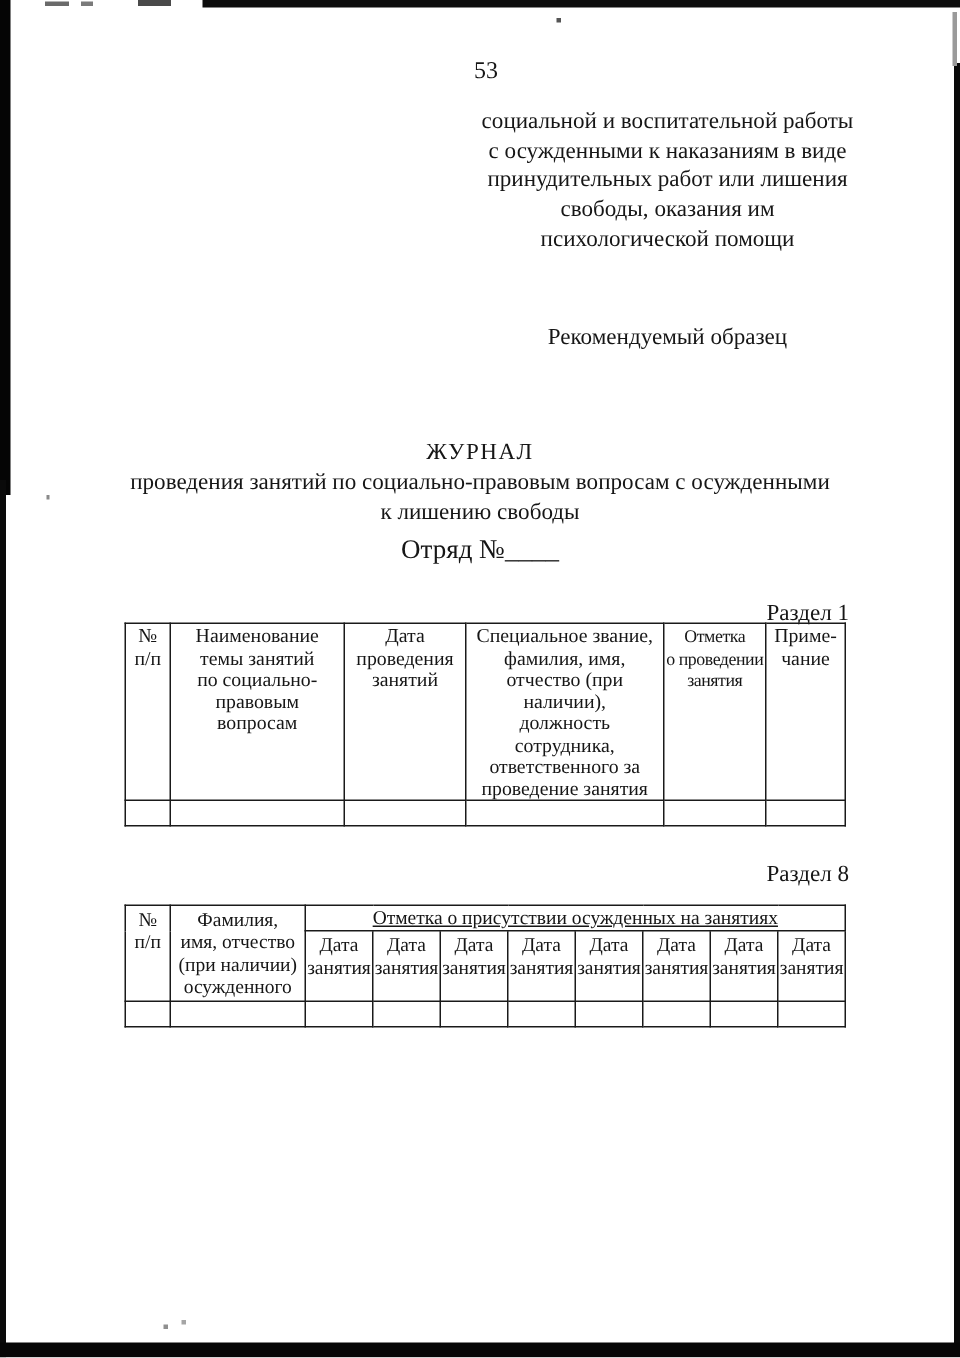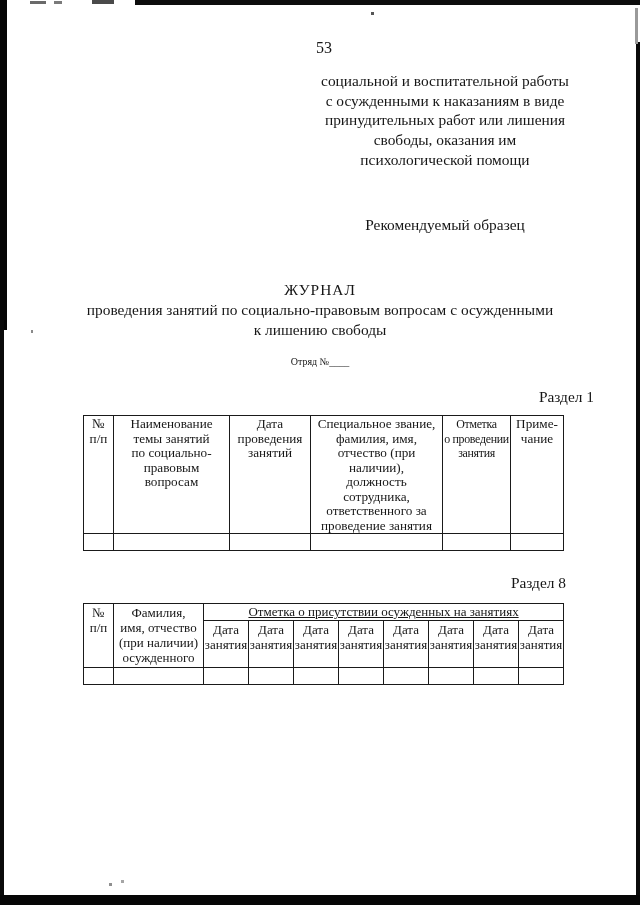--- a/index.html
+++ b/index.html
@@ -24,24 +24,24 @@
   .speck3{left:121px;top:880px;width:3px;height:3px;background:#a5a5a5;}
   .speck4{left:31px;top:330px;width:2px;height:3px;background:#8a8a8a;}
 
   
   .page-number{position:absolute;top:39px;left:0;width:648px;text-align:center;font-size:16px;}
   .appendix{position:absolute;top:71px;left:283px;width:324px;text-align:center;
             font-size:15.4px;line-height:19.7px;}
   .recommended{position:absolute;top:216px;left:283px;width:324px;text-align:center;font-size:15.4px;}
   .journal-head{position:absolute;top:280px;left:0;width:640px;text-align:center;
             font-size:15.4px;line-height:20px;}
-  .journal-head .jt{letter-spacing:1px;}
-  .otryad{position:absolute;top:356px;left:0;width:640px;text-align:center;font-size:10px;}
+  .journal-head .jt{letter-spacing:1px;margin-top:12px;}
+  .otryad{position:absolute;top:356px;left:0;width:640px;text-align:center;font-size:18px;}
   .section-label{position:absolute;left:0;width:566px;text-align:right;font-size:15.4px;}
-  .s1{top:388px;padding-left:28px;}
+  .s1{top:400px;}
   .s2{top:574px;}
 
   
   table{position:absolute;left:83px;border-collapse:collapse;table-layout:fixed;width:480px;}
   .t1{top:415px;}
   .t2{top:603px;}
   th,td{border:1.5px solid #1a1a1a;padding:0;}
   th{font-weight:normal;text-align:center;vertical-align:top;white-space:pre;overflow:visible;}
   .t1 th{font-size:13.2px;line-height:14.5px;height:116px;padding-top:1px;}
   .t1 .th-mark{font-size:11.9px;letter-spacing:-0.3px;}

